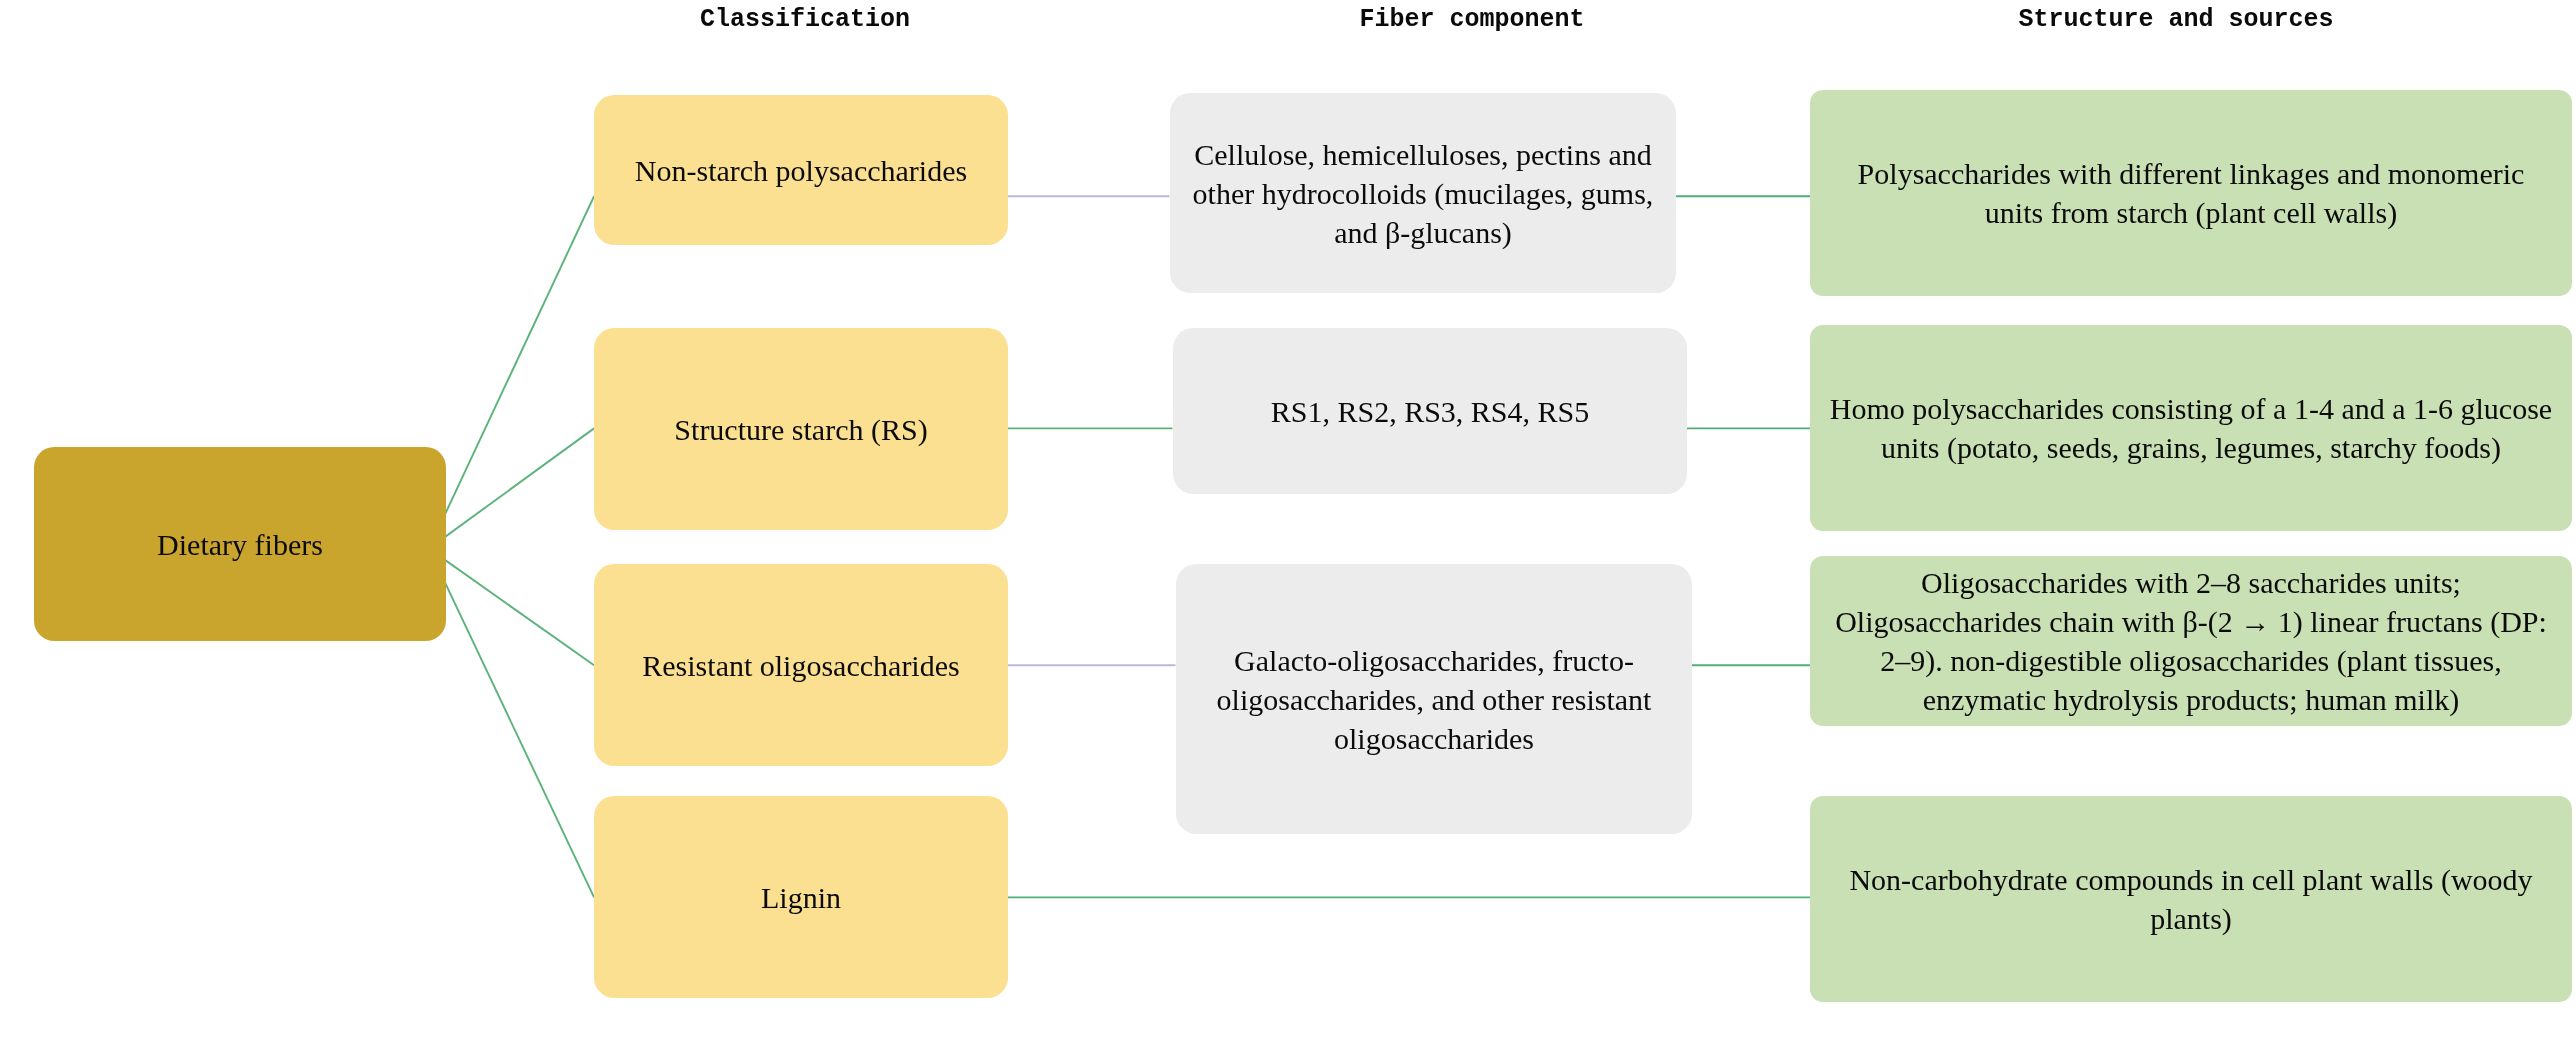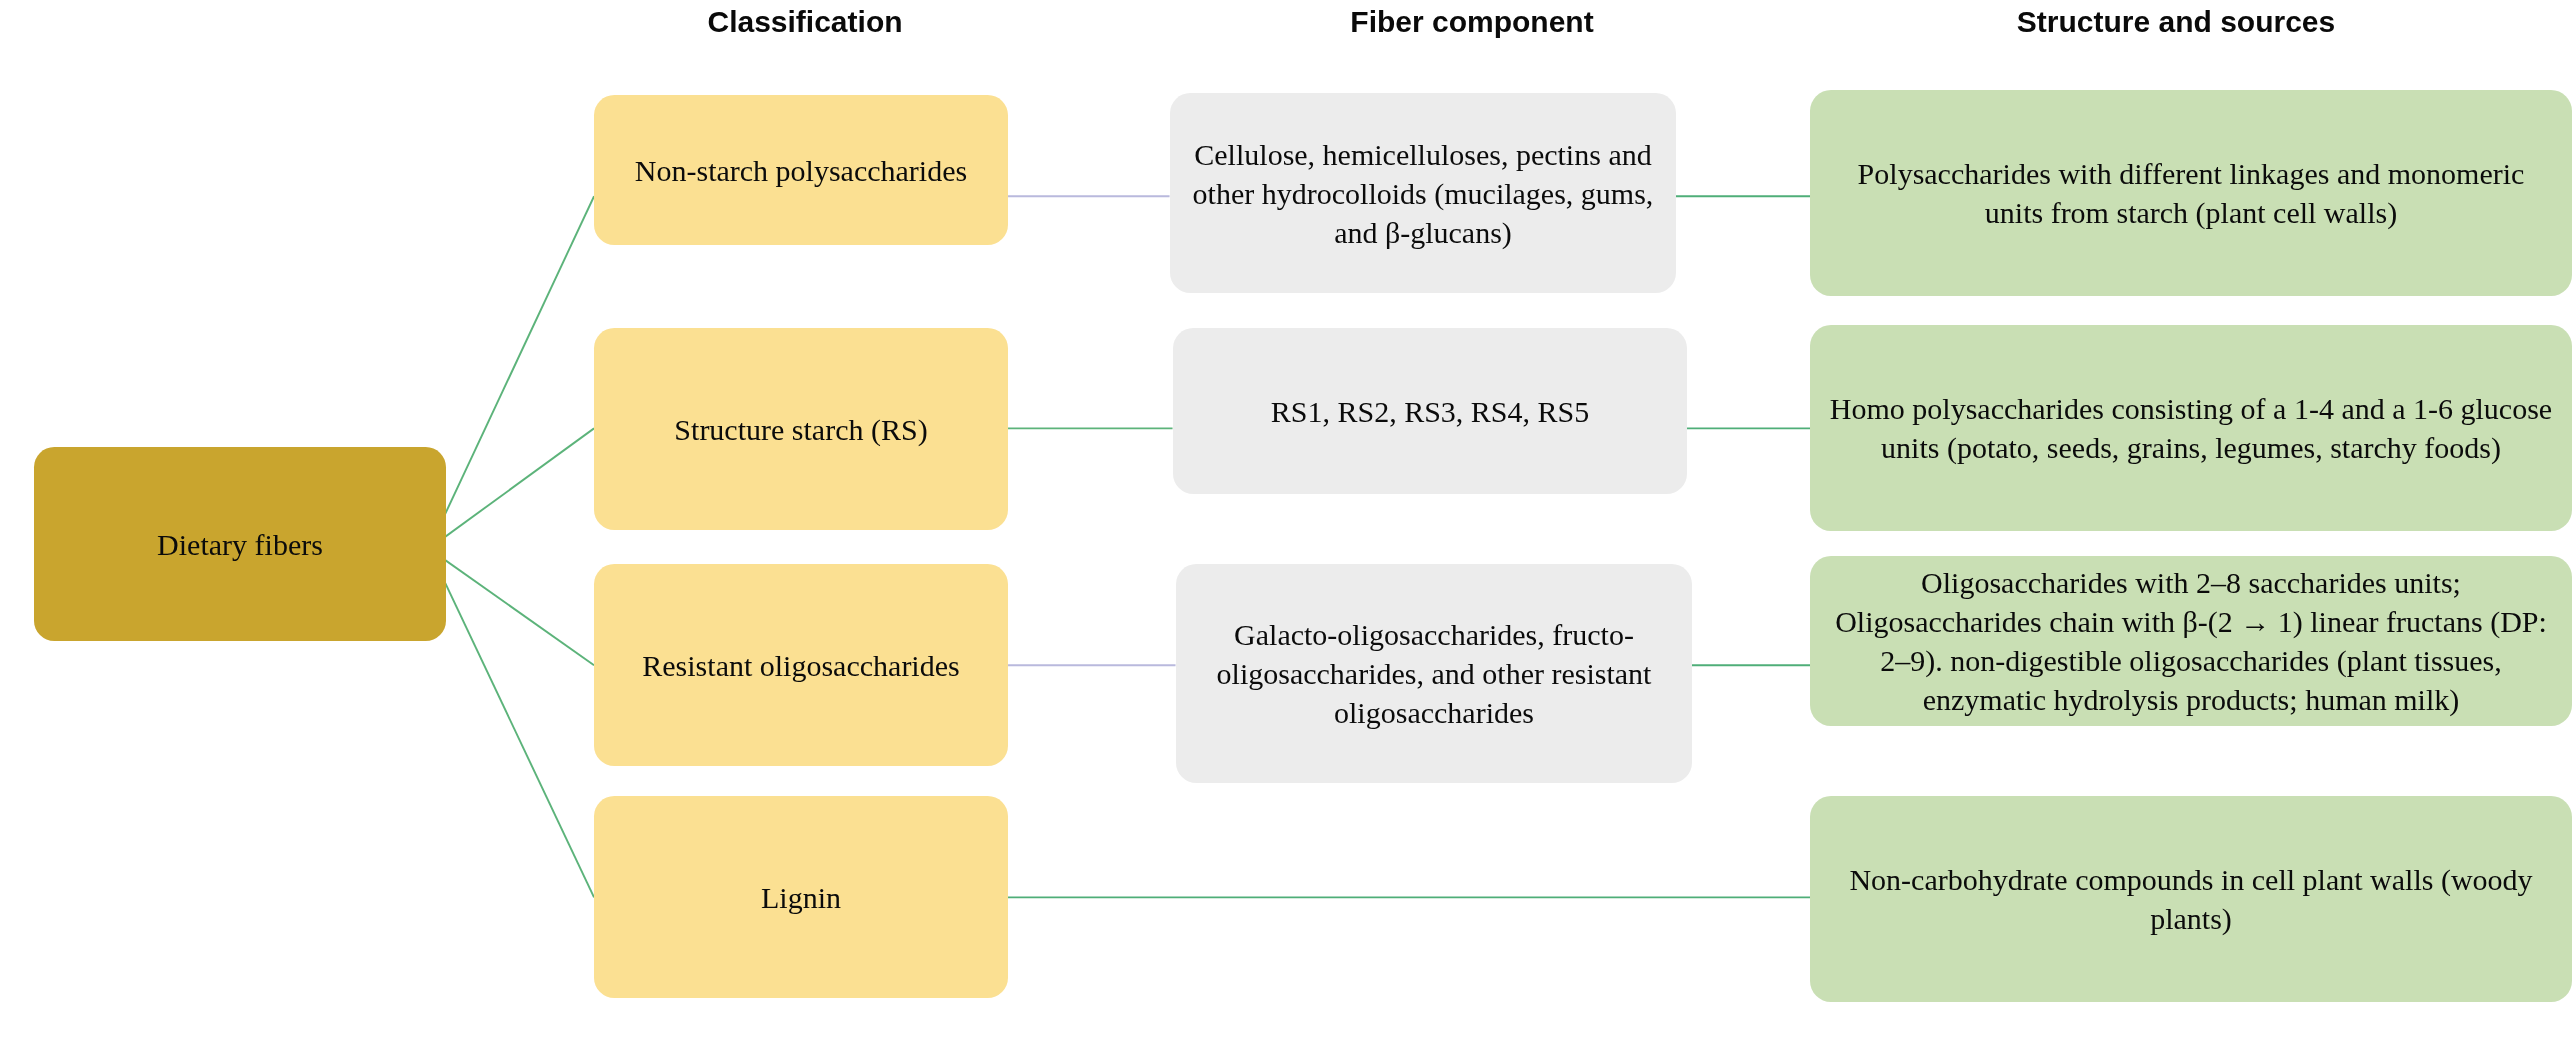--- a/index.html
+++ b/index.html
@@ -6,23 +6,23 @@
   body{width:2576px;height:1038px;position:relative;overflow:hidden;
        font-family:"Liberation Serif","DejaVu Serif",serif;}
 
   #canvas{position:absolute;inset:0;width:2576px;height:1038px;}
 
   svg.links{position:absolute;left:0;top:0;width:2576px;height:1038px;
             pointer-events:none;}
 
   .col-header{
     position:absolute;
-    font-family:Liberation Sans, sans-serif;
+    font-family:Liberation Mono, monospace;
     font-weight:bold;
-    font-size:30px;
+    font-size:25px;
     color:#0a0a0a;
     text-align:center;
     white-space:nowrap;
     transform:translateX(-50%);
     letter-spacing:0px;
   }
 
   .node{
     position:absolute;
     box-sizing:border-box;
@@ -47,21 +47,21 @@
     border-radius:20.3px;
     font-size:30px;
   }
   .node-fiber{
     background:#ececec;
     border-radius:20.3px;
     font-size:30px;
   }
   .node-struct{
     background:#c9dfb4;
-    border-radius:21px;
+    border-radius:13px;
     font-size:30px;
   }
 </style>
 </head>
 <body>
 
 <div id="canvas">
 
   <svg class="links" viewBox="0 0 4306 1735" preserveAspectRatio="none">
 
@@ -116,21 +116,21 @@
   </div>
 
   <div class="node node-fiber" style="left:1170px;top:93px;width:506px;height:200px;padding:3.6px 15.6px;justify-content:center;">
     <span class="txt">Cellulose, hemicelluloses, pectins and other hydrocolloids (mucilages, gums, and β-glucans)</span>
   </div>
 
   <div class="node node-fiber" style="left:1173px;top:328px;width:514px;height:166px;padding:3.6px 15.6px;">
     <span class="txt">RS1, RS2, RS3, RS4, RS5</span>
   </div>
 
-  <div class="node node-fiber" style="left:1176px;top:564px;width:516px;height:219px;padding:3.6px 15.6px;">
+  <div class="node node-fiber" style="left:1176px;top:564px;width:516px;height:270px;padding:3.6px 15.6px;">
     <span class="txt">Galacto-oligosaccharides, fructo-oligosaccharides, and other resistant oligosaccharides</span>
   </div>
 
   <div class="node node-struct" style="left:1810px;top:90px;width:762px;height:206px;padding:3.6px 17px;">
     <span class="txt">Polysaccharides with different linkages and monomeric units from starch (plant cell walls)</span>
   </div>
 
   <div class="node node-struct" style="left:1810px;top:325px;width:762px;height:206px;padding:2px 17px;">
     <span class="txt">Homo polysaccharides consisting of a 1-4 and a 1-6 glucose units (potato, seeds, grains, legumes, starchy foods)</span>
   </div>

